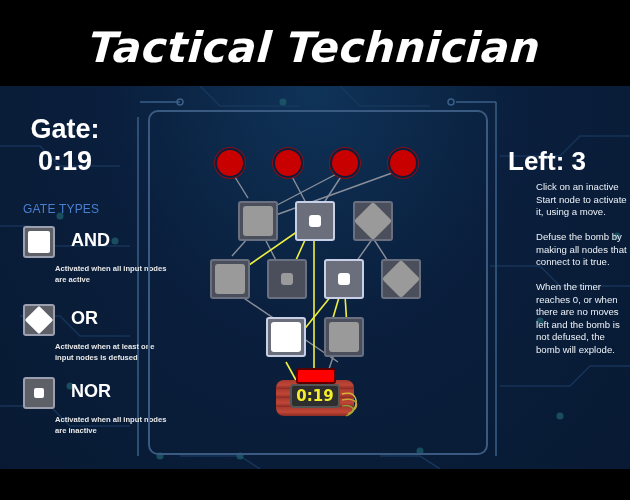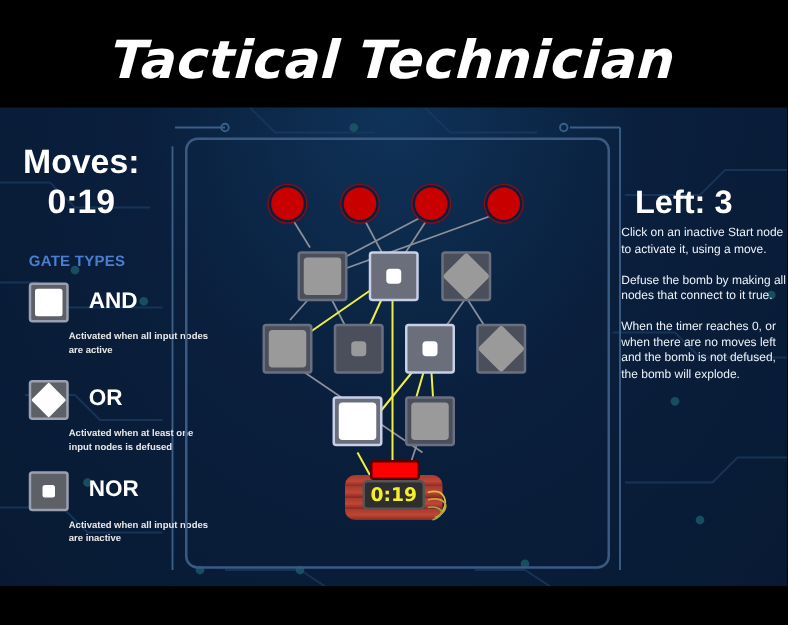--- a/index.html
+++ b/index.html
@@ -24,36 +24,36 @@
   .bottom-bar { position: absolute; left: 0; top: 469px; width: 630px; height: 31px; background: #000; }
 
   .circuit { position: absolute; left: 0; top: 0; width: 630px; height: 383px; }
 
   .left-panel { position: absolute; left: 0; top: 0; width: 135px; height: 383px; }
   .time-label { position: absolute; left: 0; width: 130px; top: 28px; text-align: center;
     font-size: 27px; font-weight: bold; line-height: 30px; }
   .time-value { position: absolute; left: 0; width: 130px; top: 60px; text-align: center;
     font-size: 27px; font-weight: bold; line-height: 30px; }
   .gate-types-heading { position: absolute; left: 23px; top: 116px; font-size: 12px;
-    font-weight: bold; color: #4a7fd0; letter-spacing: 0.2px; }
+    font-weight: normal; color: #4a7fd0; letter-spacing: 0.2px; }
 
   .gate-entry { position: absolute; left: 23px; width: 115px; }
   .gate-icon { position: absolute; left: 0; top: 0; width: 32px; height: 32px;
     background: #5e6068; border: 2px solid #9aa0b0; border-radius: 3px; }
   .gate-icon .inner-and { position: absolute; left: 3px; top: 3px; width: 22px; height: 22px; background: #fff; border-radius: 2px; }
   .gate-icon .inner-or { position: absolute; left: 6px; top: 6px; width: 16px; height: 16px; background: #fff; transform: rotate(45deg) scale(1.25); border-radius: 1px; }
   .gate-icon .inner-nor { position: absolute; left: 9px; top: 9px; width: 10px; height: 10px; background: #fff; border-radius: 2px; }
   .gate-name { position: absolute; left: 48px; top: 4px; font-size: 18px; font-weight: bold; text-align: right; }
   .gate-desc { position: absolute; left: 0; top: 38px; width: 120px; font-size: 7.6px; font-weight: bold; line-height: 10.5px; color: #e8e8e8; margin-left: 32px; }
 
   .right-panel { position: absolute; left: 488px; top: 0; width: 142px; height: 383px; }
   .moves-label { position: absolute; left: 0; width: 142px; top: 28px; text-align: center; font-size: 26px; font-weight: bold; line-height: 30px; }
   .moves-value { position: absolute; left: 0; width: 118px; top: 60px; text-align: center; font-size: 26px; font-weight: bold; line-height: 30px; }
   .instructions { position: absolute; left: 9px; top: 95px; width: 132px; }
-  .instructions p { font-size: 9.6px; line-height: 12.5px; color: #eef2f8; margin-bottom: 12.5px; }
+  .instructions p { font-size: 9.6px; line-height: 12.5px; color: #eef2f8; margin-bottom: 12.5px; padding-left: 39px; }
 
   .board { position: absolute; left: 148px; top: 24px; width: 340px; height: 345px; }
   .board-frame { position: absolute; left: 0; top: 0; width: 340px; height: 345px;
     border: 2px solid #3a5a82; border-radius: 10px; }
 
   .start-node { position: absolute; width: 26px; height: 26px; border-radius: 50%;
     background: #c80000; box-shadow: 0 0 0 2px #0a1f3d, 0 0 0 3px #8b0d14; }
 
   .gate-node { position: absolute; width: 40px; height: 40px; border-radius: 3px;
     background: #4b4f5c; border: 2px solid #6a7080; }
@@ -112,21 +112,21 @@
       <circle cx="240" cy="370" r="3.5"></circle>
       <circle cx="420" cy="365" r="3.5"></circle>
       <circle cx="283" cy="16" r="3.5"></circle>
       <circle cx="540" cy="235" r="3.5"></circle>
       <circle cx="617" cy="150" r="3.5"></circle>
       <circle cx="560" cy="330" r="3.5"></circle>
     </g>
   </svg>
 
   <div class="left-panel">
-    <div class="time-label">Moves:</div>
+    <div class="time-label">Gate:</div>
     <div class="time-value">0:19</div>
     <div class="gate-types-heading">GATE TYPES</div>
 
     <div class="gate-entry" style="top:140px;">
       <div class="gate-icon">
           <div class="inner-and"></div>
         </div>
       <div class="gate-name">AND</div>
       <div class="gate-desc">Activated when all input nodes are active</div>
     </div>

